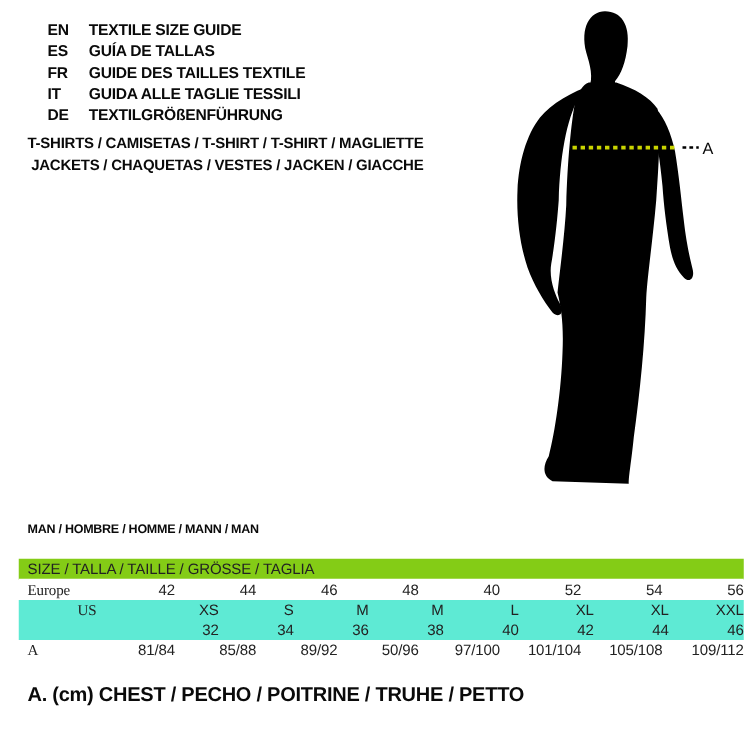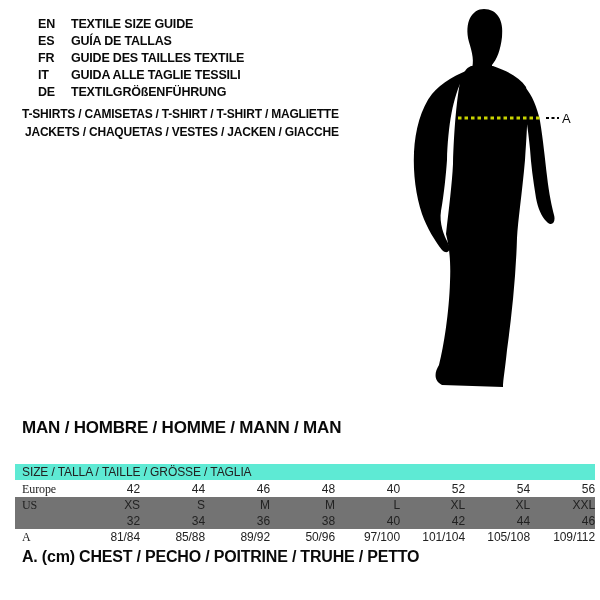--- a/index.html
+++ b/index.html
@@ -26,32 +26,31 @@
   .cat-line {
     font-weight: bold; font-size: 12px; letter-spacing: -0.2px;
     line-height: 17.5px; white-space: nowrap; text-align: right;
   }
 
   
   .man-figure { left: 408px; top: 8px; width: 165px; height: 385px; }
   .man-figure svg { display: block; width: 165px; height: 385px; }
 
   
-  .section-title { left: 22px; top: 418px; font-weight: bold; font-size: 17px; letter-spacing: -0.2px; }
+  .section-title { left: 22px; top: 418px; font-weight: bold; font-size: 10px; letter-spacing: -0.2px; }
 
   
   .size-table { left: 15px; top: 447px; width: 580px; font-size: 12px; letter-spacing: -0.1px; }
   .st-header {
-    background: #5eead4; height: 17px; line-height: 17px;
+    background: #84cc16; height: 17px; line-height: 17px;
     padding-left: 7px; color: #222222; border-bottom: 1px solid #ffffff;
     white-space: nowrap;
-    margin-top: 17px;
   }
   .st-row { display: flex; height: 16px; line-height: 16px; color: #222222; }
-  .st-row.shade { background: #737373; }
+  .st-row.shade { background: #5eead4; padding-left: 40px; }
   .st-label { width: 60px; padding-left: 7px; font-family: Liberation Serif, serif; }
   .st-cell { flex: 1; text-align: right; }
 
   
   .footnote { left: 22px; top: 548px; font-weight: bold; font-size: 16px; letter-spacing: -0.2px; }
 </style>
 </head>
 <body>
 
 <div class="abs lang-block">

